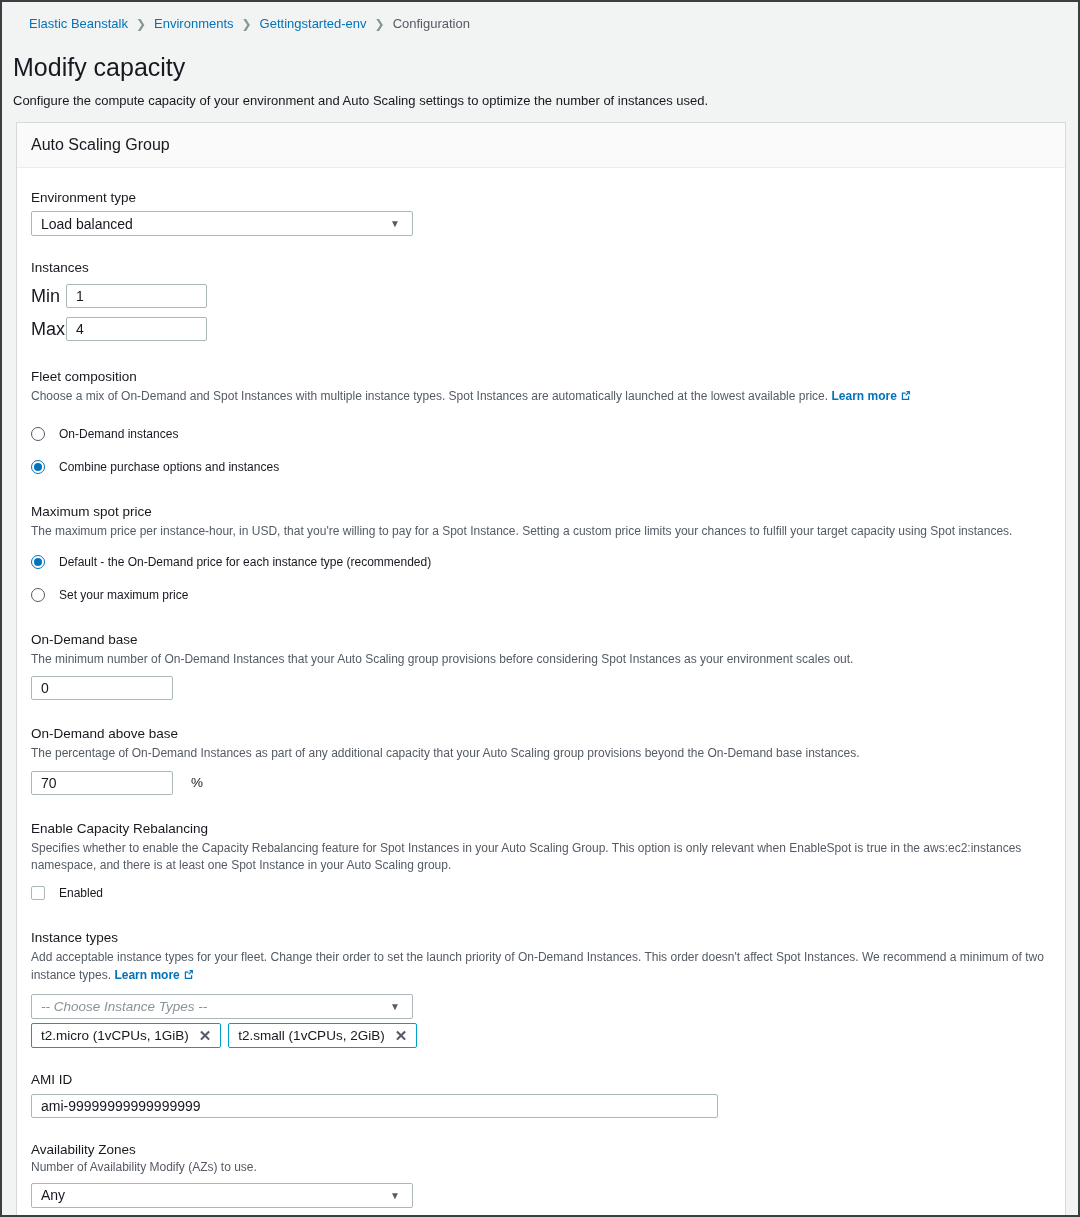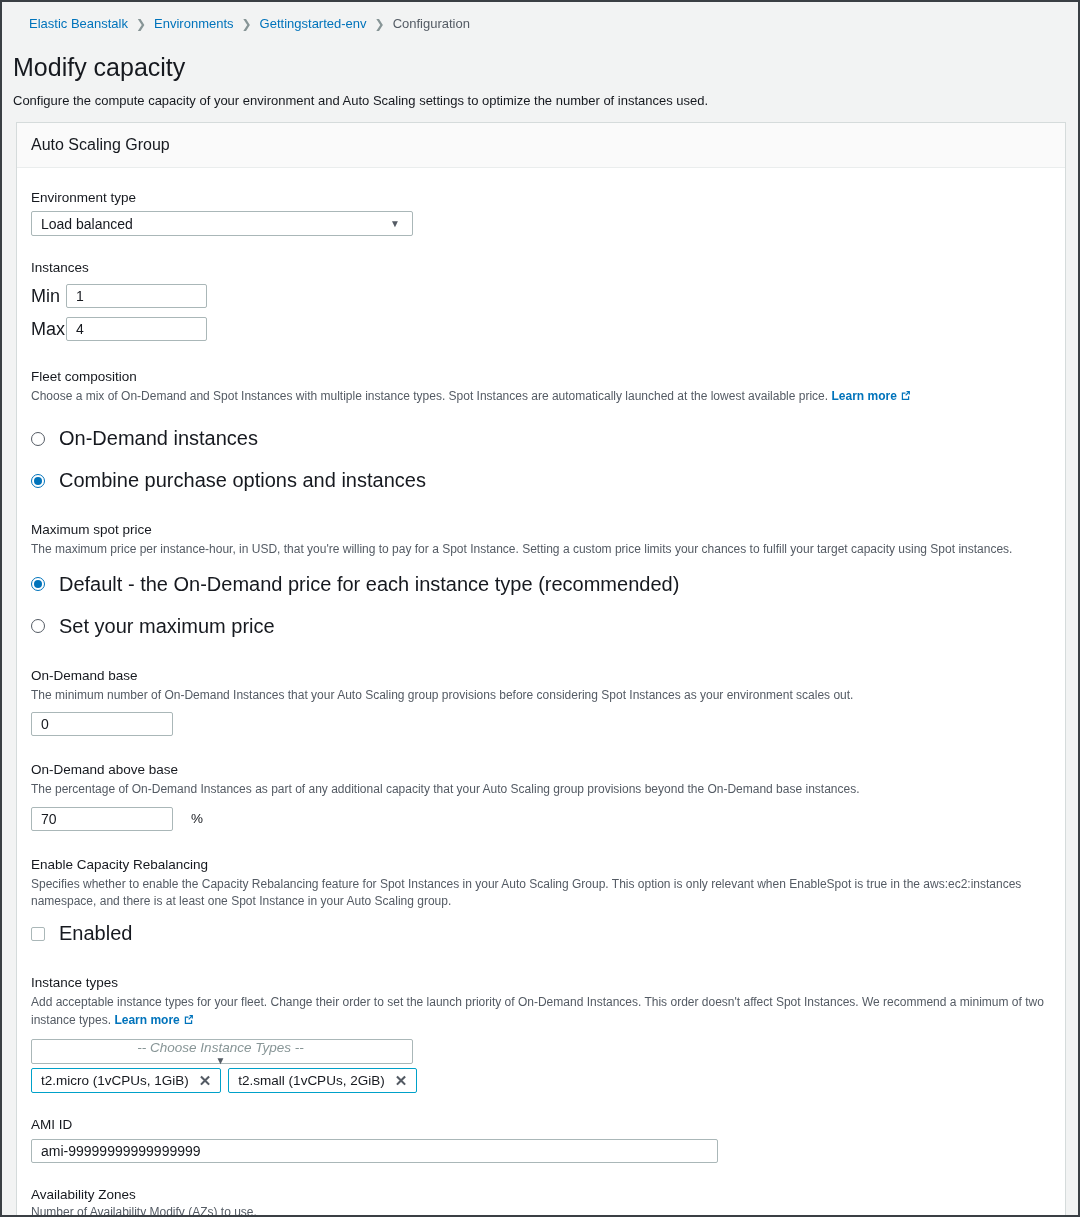--- a/index.html
+++ b/index.html
@@ -63,21 +63,21 @@
     font-family: "Liberation Sans", sans-serif;
     outline: none;
   }
 
   .minmax-row { display:flex; align-items:center; margin-top: 9px; }
   .minmax-row .mm-label { width: 35px; font-size: 18px; color:#16191f; }
   .minmax-row .text-input { width: 141px; }
 
   
   .choice-row { display:flex; align-items:center; gap:14px; margin-top: 21px; cursor:pointer; }
-  .choice-label { font-size: 20px; color:#16191f; }
+  .choice-label { font-size: 12px; color:#16191f; }
   .radio {
     width: 14px; height: 14px; border-radius: 50%;
     border: 1px solid #545b64; background:#fff;
     position: relative; flex: none;
   }
   .radio.selected { border-color:#0073bb; }
   .radio.selected::after {
     content:""; position:absolute; left:2px; top:2px;
     width:8px; height:8px; border-radius:50%;
     background:#0073bb;
@@ -212,21 +212,21 @@
       <div class="section" style="margin-top:30px;">
         <div class="field-label">Instance types</div>
         <div class="field-desc">
           <span>Add acceptable instance types for your fleet. Change their order to set the launch priority of On-Demand Instances. This order doesn't affect Spot Instances. We recommend a minimum of two instance types.</span>
           <a class="learn-more">Learn more</a><span class="ext-icon"><svg width="11" height="11" viewBox="0 0 16 16">
                 <path d="M12.5 9v4.5h-9v-9H8" fill="none" stroke="#0073bb" stroke-width="1.8"></path>
                 <path d="M9.5 2.5h4v4" fill="none" stroke="#0073bb" stroke-width="1.8"></path>
                 <path d="M13.2 2.8 8.2 7.8" fill="none" stroke="#0073bb" stroke-width="1.8"></path>
               </svg></span>
         </div>
-        <div class="select placeholder" style="margin-top:9px;flex-direction:column;">
+        <div class="select placeholder" style="margin-top:9px;">
           <span class="val">-- Choose Instance Types --</span>
           <span class="caret">▼</span>
         </div>
         <div class="chips">
           <span class="chip">
             <span>t2.micro (1vCPUs, 1GiB)</span>
             <span class="x">✕</span>
           </span>
           <span class="chip">
             <span>t2.small (1vCPUs, 2GiB)</span>

